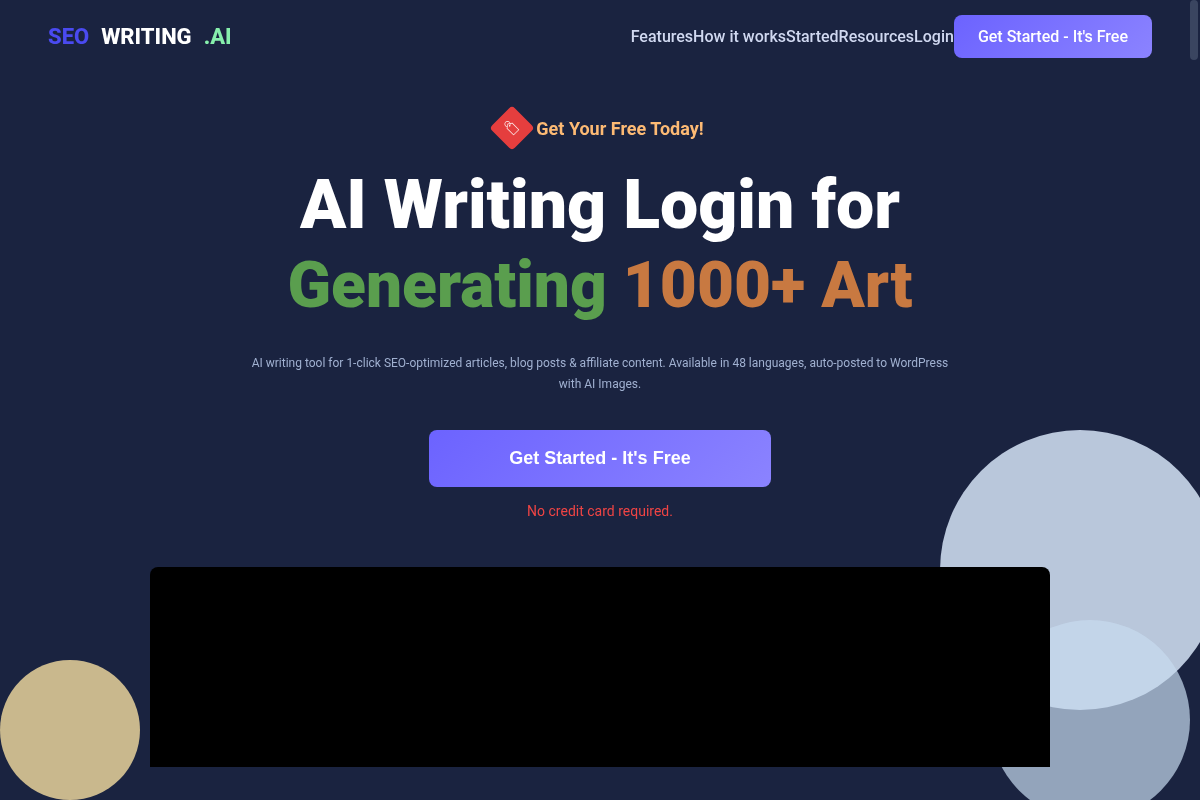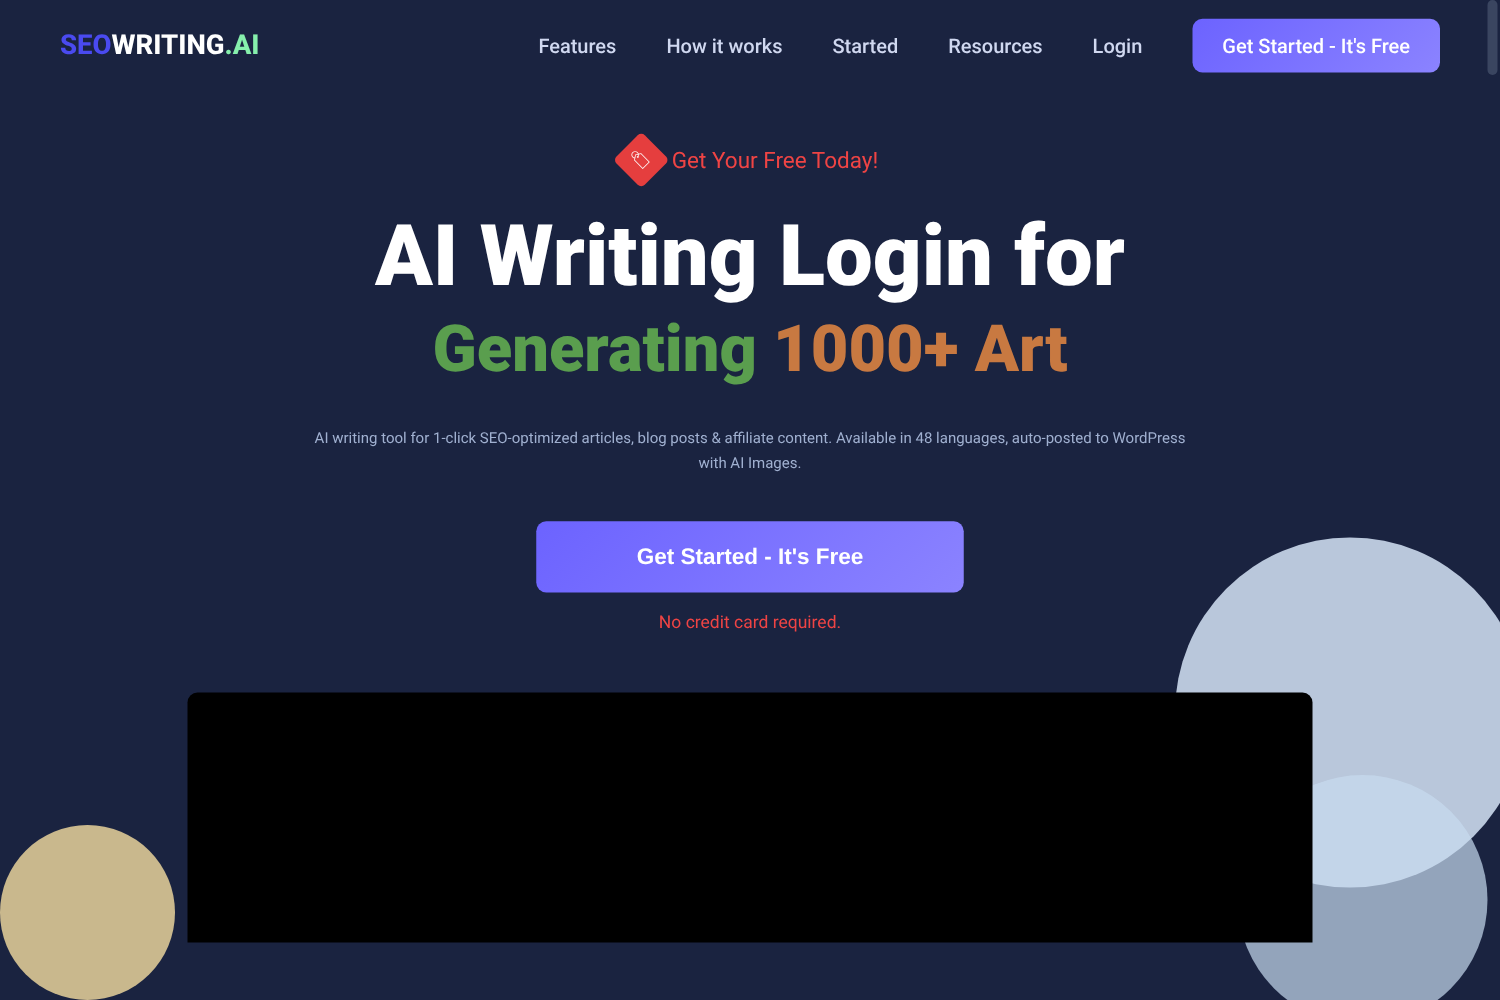--- a/index.html
+++ b/index.html
@@ -25,42 +25,41 @@
       justify-content: space-between;
       padding: 0 48px;
       height: 72px;
       position: relative;
       z-index: 10;
     }
 
     .logo {
       display: flex;
       align-items: center;
-      gap: 0;
+      gap: 12px;
       font-size: 22px;
       font-weight: 800;
       text-decoration: none;
     }
 
     .logo-seo {
       color: #4a4af0;
     }
 
     .logo-writing {
       color: #ffffff;
     }
 
     .logo-ai {
       color: #86efac;
     }
 
     .nav-links {
       display: flex;
       align-items: center;
-      gap: 40px;
       list-style: none;
     }
 
     .nav-links a {
       color: #d0d8f0;
       text-decoration: none;
       font-size: 16px;
       font-weight: 500;
     }
 
@@ -103,35 +102,35 @@
       border-radius: 4px;
     }
 
     .badge-icon-inner {
       transform: rotate(-45deg);
       color: white;
       font-size: 14px;
     }
 
     .badge-text {
-      color: #ef4444;
+      color: #fdba74;
       font-size: 18px;
-      font-weight: 400;
+      font-weight: 700;
     }
 
     .hero-title-line1 {
       font-size: 68px;
       font-weight: 900;
       color: #ffffff;
       line-height: 1.1;
       margin-bottom: 8px;
     }
 
     .hero-title-line2 {
-      font-size: 52px;
+      font-size: 64px;
       font-weight: 900;
       line-height: 1.1;
       margin-bottom: 32px;
     }
 
     .hero-title-generating {
       color: #5a9e4e;
     }
 
     .hero-title-count {

